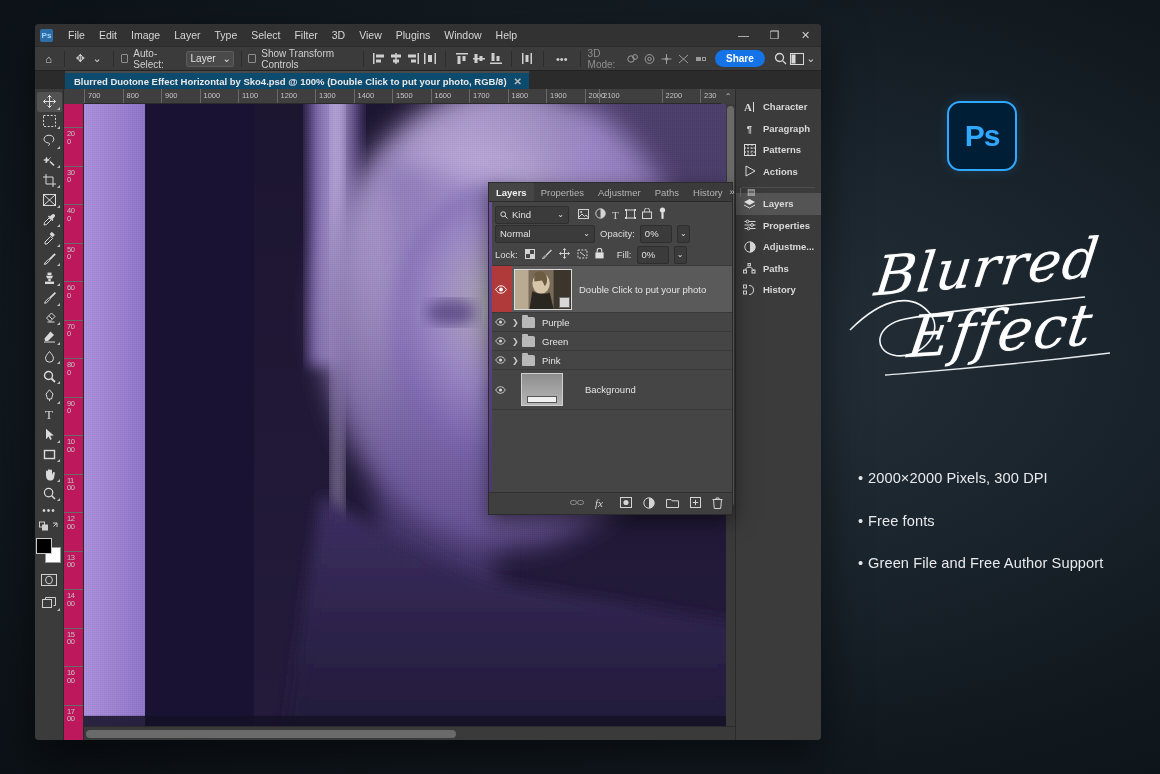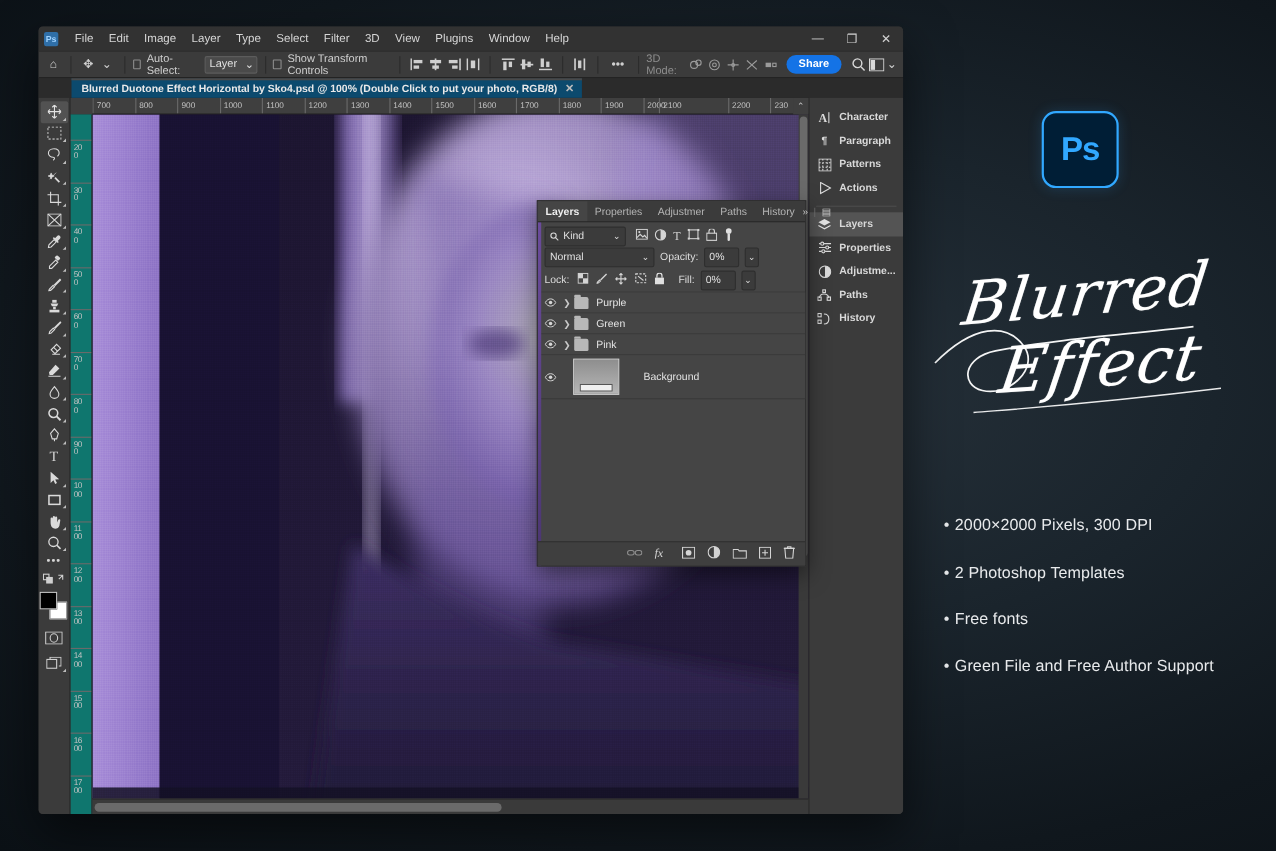--- a/index.html
+++ b/index.html
@@ -119,21 +119,21 @@
   #swatches .fg{ position:absolute; left:0; top:0; width:16px; height:16px;
       background:#000; border:1px solid #c9c9c9; }
   #swatches .bg{ position:absolute; left:9px; top:9px; width:16px; height:16px;
       background:#fff; border:1px solid #9a9a9a; }
 
   
   #canvasarea{ flex:1; position:relative; background:#282828; overflow:hidden; }
   #rulerH{ position:absolute; left:20px; top:0; right:0; height:15px;
            background:#3f3f3f; border-bottom:1px solid #2a2a2a; overflow:hidden; }
   #rulerV{ position:absolute; left:0; top:15px; bottom:0; width:20px;
-           background:#0f766e; border-right:1px solid #2a2a2a; overflow:hidden; }
+           background:#be185d; border-right:1px solid #2a2a2a; overflow:hidden; }
   #rulerCorner{ position:absolute; left:0; top:0; width:20px; height:15px; background:#3f3f3f; }
   .rh-tick{ position:absolute; top:0; height:15px; border-left:1px solid #6a6a6a;
             color:#c3c3c3; font-size:7.5px; padding-left:3px; line-height:13px; }
   .rv-tick{ position:absolute; left:0; width:20px; border-top:1px solid #6a6a6a;
             color:#c3c3c3; font-size:7.5px; }
   .rv-tick span{ display:block; width:8px; margin-left:3px; word-break:break-all;
                  line-height:7.5px; letter-spacing:-0.5px; padding-top:2px; }
   #rulerEndCap{ position:absolute; right:0; top:0; width:14px; height:15px;
     background:#3f3f3f; color:#c9c9c9; font-size:8px; text-align:center; line-height:15px; }
 
@@ -222,21 +222,20 @@
   <div id="script-title">
     <svg class="swash" viewBox="0 0 300 120">
       <path d="M5 55 C 40 20, 70 18, 86 40 C 100 60, 72 86, 48 80 C 28 75, 30 50, 60 44 C 110 34, 170 30, 240 22" fill="none" stroke="#ffffff" stroke-width="1.6" opacity=".95"></path>
       <path d="M40 100 C 90 96, 150 92, 265 78" fill="none" stroke="#ffffff" stroke-width="1.3" opacity=".9"></path>
     </svg>
     <div class="ln ln1">Blurred</div>
     <div class="ln ln2">Effect</div>
   </div>
   <ul id="bullets">
     <li><span class="dot">•</span><span>2000×2000 Pixels, 300 DPI</span></li>
-    <li><span class="dot">•</span><span>2 Photoshop Templates</span></li>
     <li><span class="dot">•</span><span>Free fonts</span></li>
     <li><span class="dot">•</span><span>Green File and Free Author Support</span></li>
   </ul>
 </div>
 
 <div id="ps-win">
 
   <div id="menubar">
     <div class="psicon">Ps</div>
     <div class="mi">File</div>
@@ -854,20 +853,40 @@
             </svg></span>
       </span>
       <span style="font-size:9.5px;margin-left:8px">Fill:</span>
       <div class="lp-input" style="width:32px">
         <span>0%</span>
       </div>
       <div class="lp-input" style="width:13px;justify-content:center;font-size:8px">⌄</div>
     </div>
 
     <div id="lp-layers">
+      <div class="layer big">
+        <div class="eye">
+          <svg width="12" height="9" viewBox="0 0 12 9">
+              <path d="M.6 4.5C2.2 1.8 4 .8 6 .8s3.8 1 5.4 3.7C9.8 7.2 8 8.2 6 8.2S2.2 7.2.6 4.5z" fill="none" stroke="#fff"></path>
+              <circle cx="6" cy="4.5" r="1.9" fill="#fff"></circle>
+            </svg>
+        </div>
+        <div class="thumb-img">
+          <svg width="100%" height="100%" viewBox="0 0 58 41" preserveAspectRatio="none">
+            <rect width="58" height="41" fill="#7a6b58"></rect>
+            <rect x="0" y="0" width="14" height="41" fill="#b8ab92"></rect>
+            <rect x="40" y="0" width="18" height="41" fill="#3b352c"></rect>
+            <ellipse cx="27" cy="14" rx="9" ry="11" fill="#d8c6a8"></ellipse>
+            <path d="M18 22c4 3 12 4 18 2l4 17H15z" fill="#2a2620"></path>
+            <path d="M20 4c4-4 12-3 13 4 1 6-2 9-2 9l-3-6-8 1z" fill="#6b5c42"></path>
+          </svg>
+          <div class="sm-badge"></div>
+        </div>
+        <div class="nm">Double Click to put your photo</div>
+      </div>
 
       <div class="layer">
         <div class="eye">
           <svg width="11" height="8" viewBox="0 0 12 9">
               <path d="M.6 4.5C2.2 1.8 4 .8 6 .8s3.8 1 5.4 3.7C9.8 7.2 8 8.2 6 8.2S2.2 7.2.6 4.5z" fill="none" stroke="#d7d7d7"></path>
               <circle cx="6" cy="4.5" r="1.8" fill="#d7d7d7"></circle>
             </svg>
         </div>
         <div class="arrow">❯</div>
         <div class="fold"></div>

